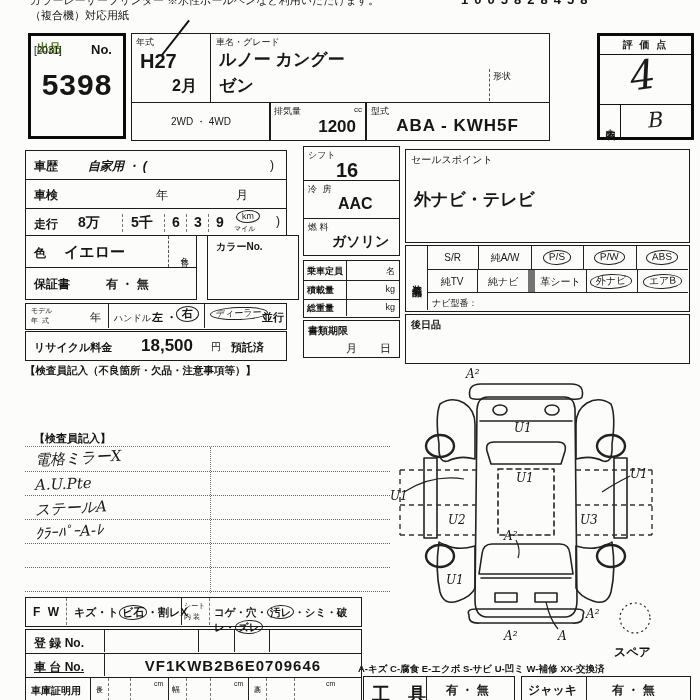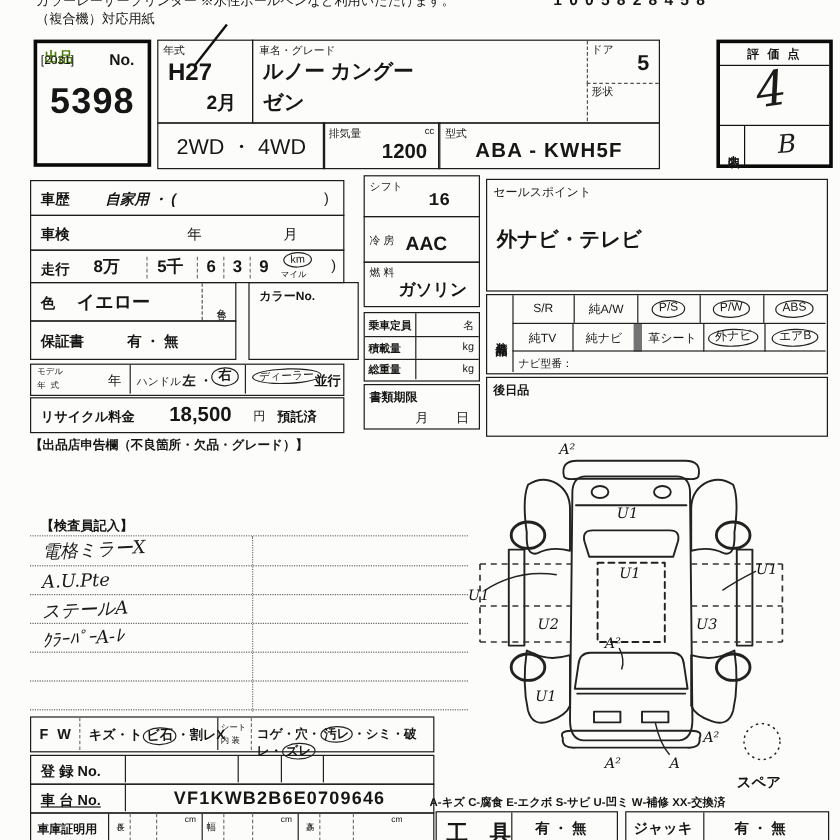--- a/index.html
+++ b/index.html
@@ -45,30 +45,26 @@
     <span class="abs lbl" style="left:4px;top:2px;">年式</span>
     <span class="abs b" style="left:8px;top:16px;font-size:20px;">H27</span>
     <span class="abs" style="left:30px;top:20px;width:44px;height:2px;background:#111;transform:rotate(-52deg);transform-origin:left;"></span>
     <span class="abs b" style="left:40px;top:42px;font-size:16px;">2月</span>
   </div>
 
   <div class="box" style="left:210px;top:33px;width:340px;height:70px;">
     <span class="abs lbl" style="left:5px;top:2px;">車名・グレード</span>
     <div class="abs b" style="left:8px;top:14px;font-size:17px;">ルノー カングー</div>
     <div class="abs b" style="left:8px;top:40px;font-size:17px;">ゼン</div>
-    <div class="abs" style="left:278px;top:0;width:59px;height:35px;border-left:1.5px dashed #555;border-bottom:1.5px dashed #555;">
-      <span class="abs lbl" style="left:3px;top:1px;">ドア</span>
-      <span class="abs b" style="right:8px;top:8px;font-size:18px;">5</span>
-    </div>
     <div class="abs" style="left:278px;top:35px;width:59px;height:32px;border-left:1.5px dashed #555;">
       <span class="abs lbl" style="left:3px;top:1px;">形状</span>
     </div>
   </div>
 
-  <div class="box ctr" style="left:131px;top:102px;width:140px;height:39px;font-size:18px;">2WD ・ 4WD</div>
+  <div class="box ctr" style="left:131px;top:102px;width:140px;height:39px;font-size:10px;">2WD ・ 4WD</div>
   <div class="box" style="left:269px;top:102px;width:98px;height:39px;">
     <span class="abs lbl" style="left:4px;top:2px;">排気量</span>
     <span class="abs" style="right:4px;top:2px;font-size:8px;">cc</span>
     <span class="abs b" style="right:10px;top:14px;font-size:17px;">1200</span>
   </div>
   <div class="box" style="left:365px;top:102px;width:185px;height:39px;">
     <span class="abs lbl" style="left:5px;top:2px;">型式</span>
     <div class="abs b" style="left:0;top:13px;width:100%;text-align:center;font-size:17px;letter-spacing:1px;">ABA - KWH5F</div>
   </div>
 
@@ -125,28 +121,28 @@
     <span class="abs" style="left:178px;top:0;height:24px;border-left:1.5px solid #222;"></span>
     <span class="abs oval" style="left:184px;top:3px;font-size:9px;">ディーラー</span>
     <span class="abs b" style="left:236px;top:6px;font-size:11px;">並行</span>
   </div>
   <div class="box" style="left:25px;top:331px;width:262px;height:30px;">
     <span class="abs b" style="left:8px;top:8px;font-size:11px;">リサイクル料金</span>
     <span class="abs b" style="left:115px;top:4px;font-size:17px;">18,500</span>
     <span class="abs" style="left:185px;top:8px;font-size:10px;">円</span>
     <span class="abs b" style="left:205px;top:8px;font-size:11px;">預託済</span>
   </div>
-  <div class="abs b" style="left:25px;top:364px;font-size:10.5px;">【出品店申告欄（不良箇所・欠品・グレード）】</div>
+  <div class="abs b" style="left:25px;top:364px;font-size:10.5px;">【検査員記入（不良箇所・欠品・注意事項等）】</div>
 
   <div class="box" style="left:303px;top:146px;width:97px;height:35px;">
     <span class="abs lbl" style="left:4px;top:2px;">シフト</span>
-    <span class="abs b" style="left:53px;top:12px;font-size:15px;font-family:Liberation Mono, monospace;">16</span>
+    <span class="abs b" style="left:32px;top:12px;font-size:20px;">16</span>
   </div>
   <div class="box" style="left:303px;top:180px;width:97px;height:39px;">
-    <span class="abs lbl" style="left:4px;top:13px;">冷 房</span>
+    <span class="abs lbl" style="left:4px;top:2px;font-family:Liberation Mono, monospace;">冷 房</span>
     <span class="abs b" style="left:34px;top:14px;font-size:16px;">AAC</span>
   </div>
   <div class="box" style="left:303px;top:218px;width:97px;height:38px;">
     <span class="abs lbl" style="left:4px;top:2px;">燃 料</span>
     <span class="abs b" style="left:28px;top:14px;font-size:14px;">ガソリン</span>
   </div>
   <div class="box" style="left:303px;top:260px;width:97px;height:58px;">
     <div class="abs" style="left:0;top:0;width:100%;height:19px;border-bottom:1px solid #222;">
       <span class="abs b" style="left:3px;top:4px;font-size:9px;">乗車定員</span>
       <span class="abs" style="right:4px;top:4px;font-size:9px;">名</span>

